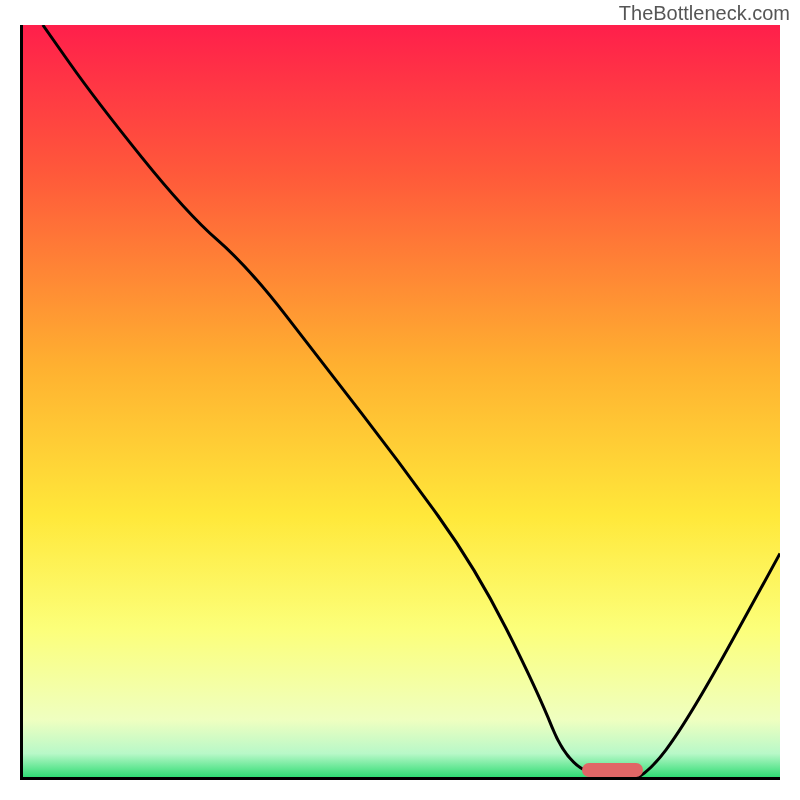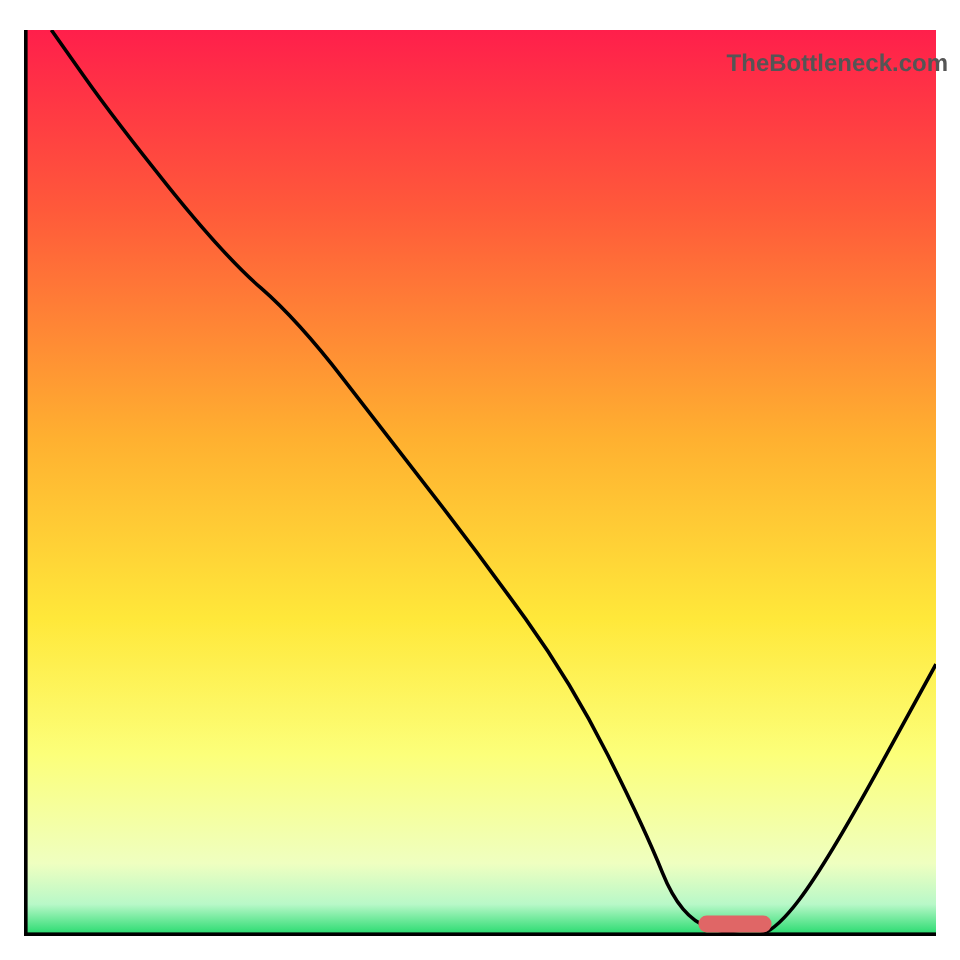--- a/index.html
+++ b/index.html
@@ -14,24 +14,23 @@
     position: relative;
     width: 800px;
     height: 800px;
   }
   .watermark {
     position: absolute;
     top: 2px;
     right: 10px;
     font-family: Arial, sans-serif;
     font-size: 20px;
-    font-weight: bold;
+    font-weight: normal;
     color: #555555;
     z-index: 10;
-    margin-top: 40px;
   }
   .plot-area {
     position: absolute;
     left: 20px;
     top: 25px;
     width: 760px;
     height: 755px;
     box-sizing: border-box;
   }
   .gradient-bg {

